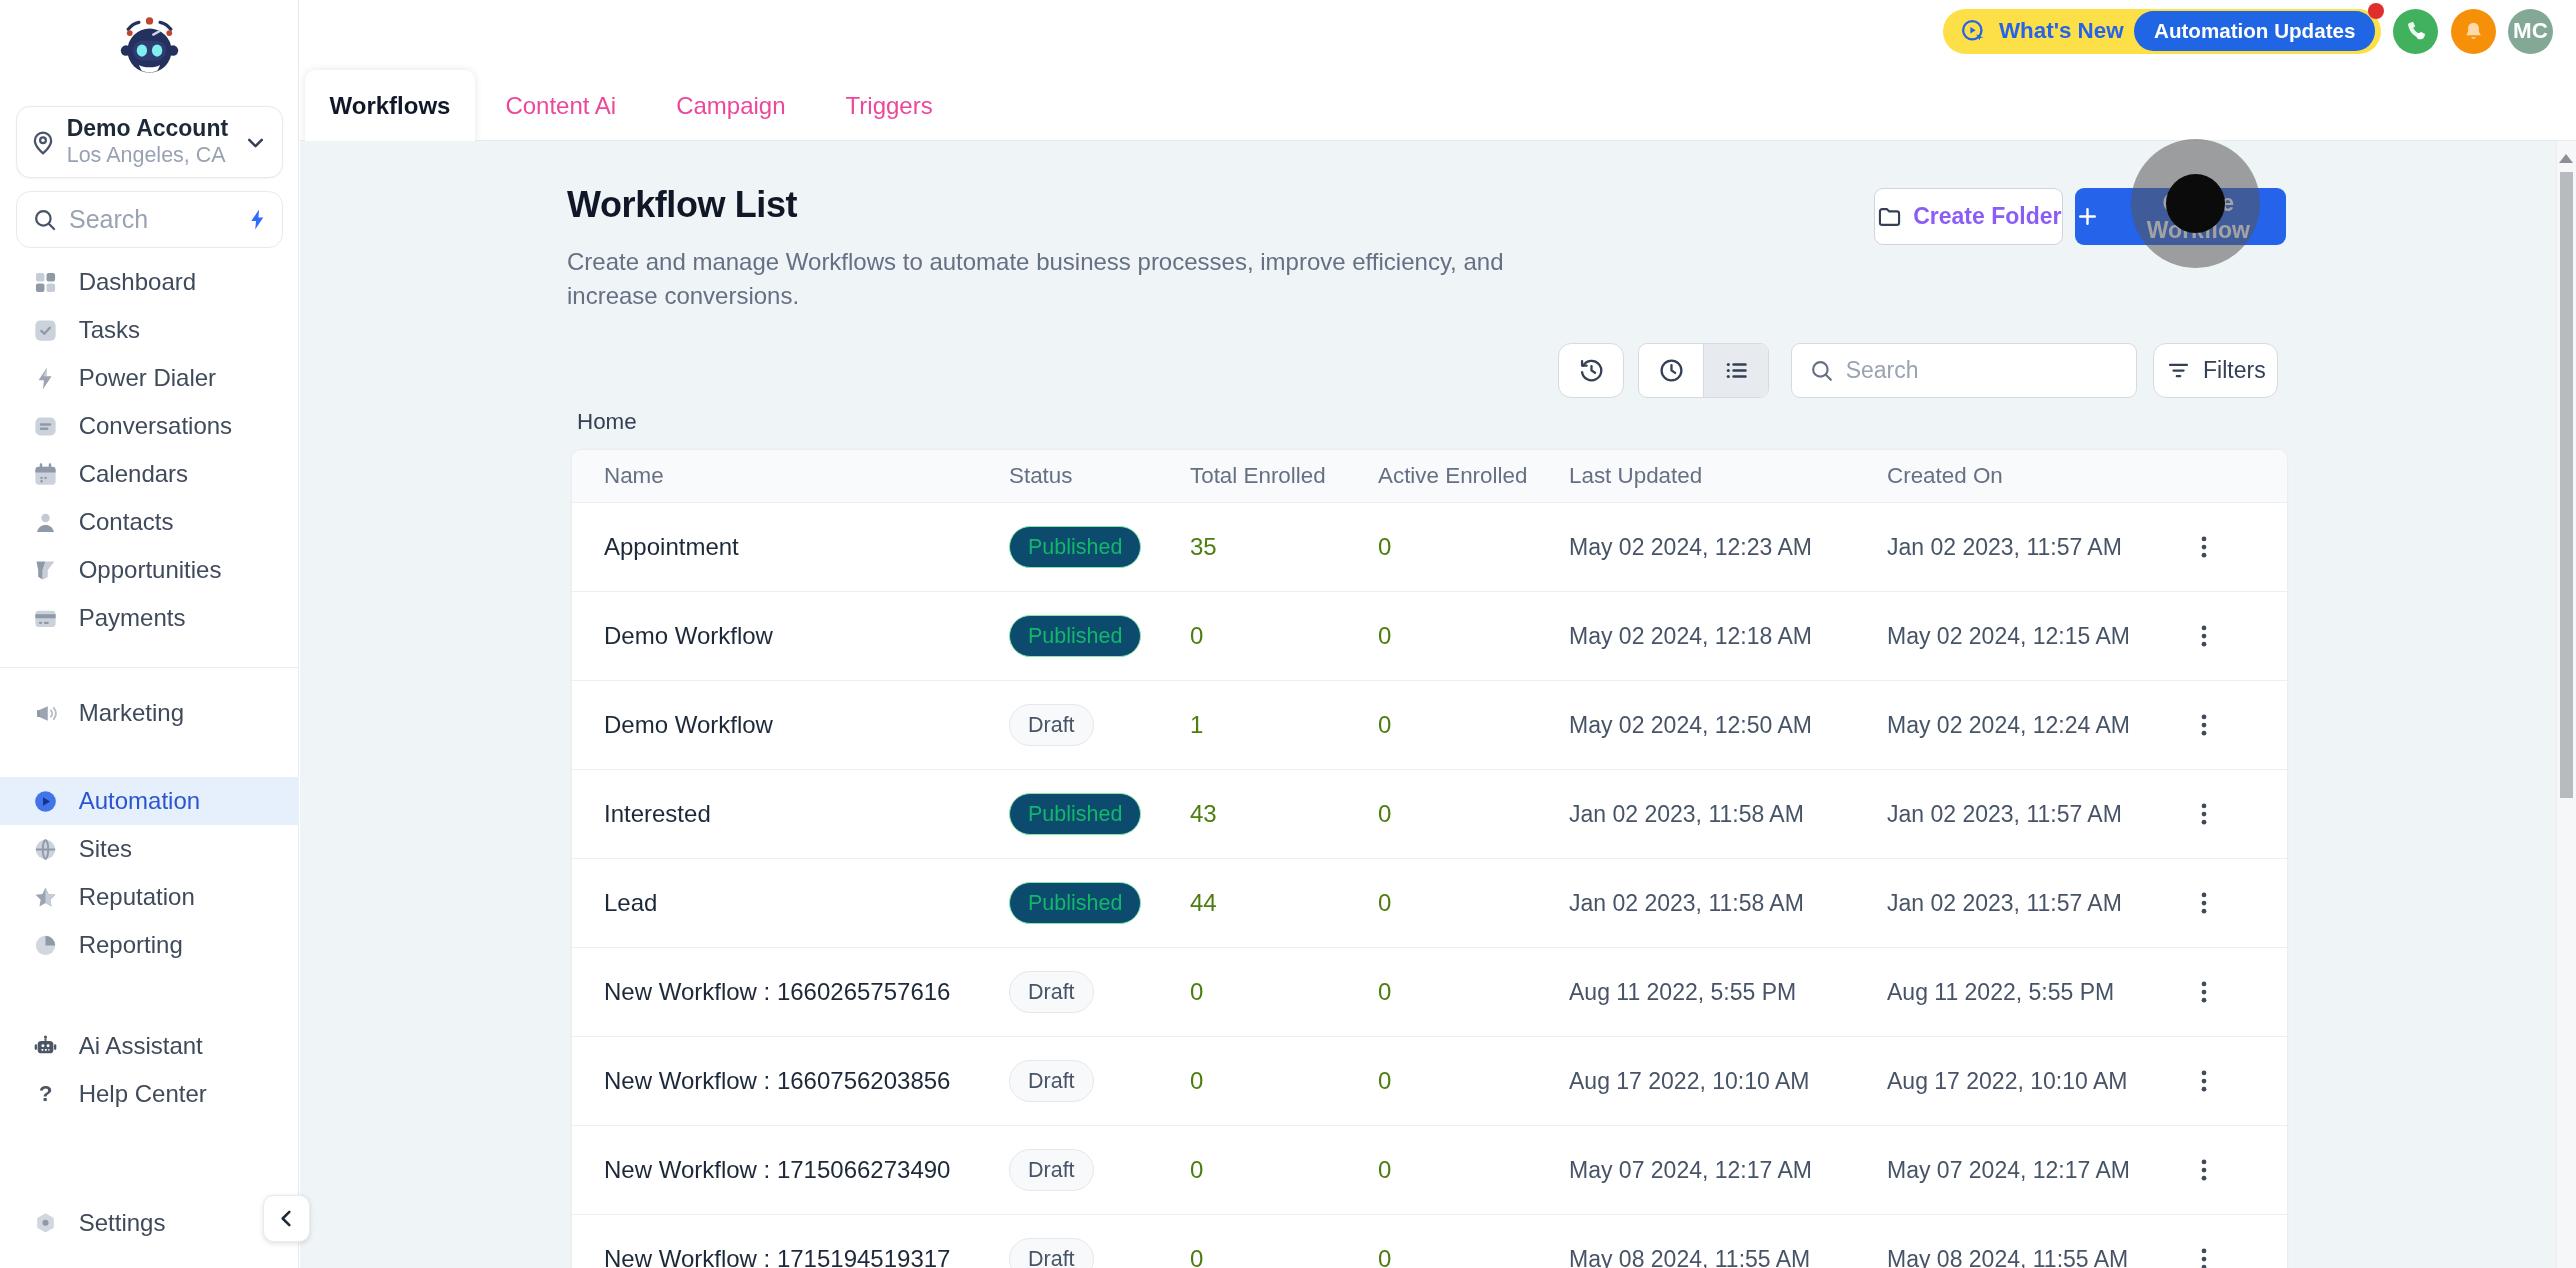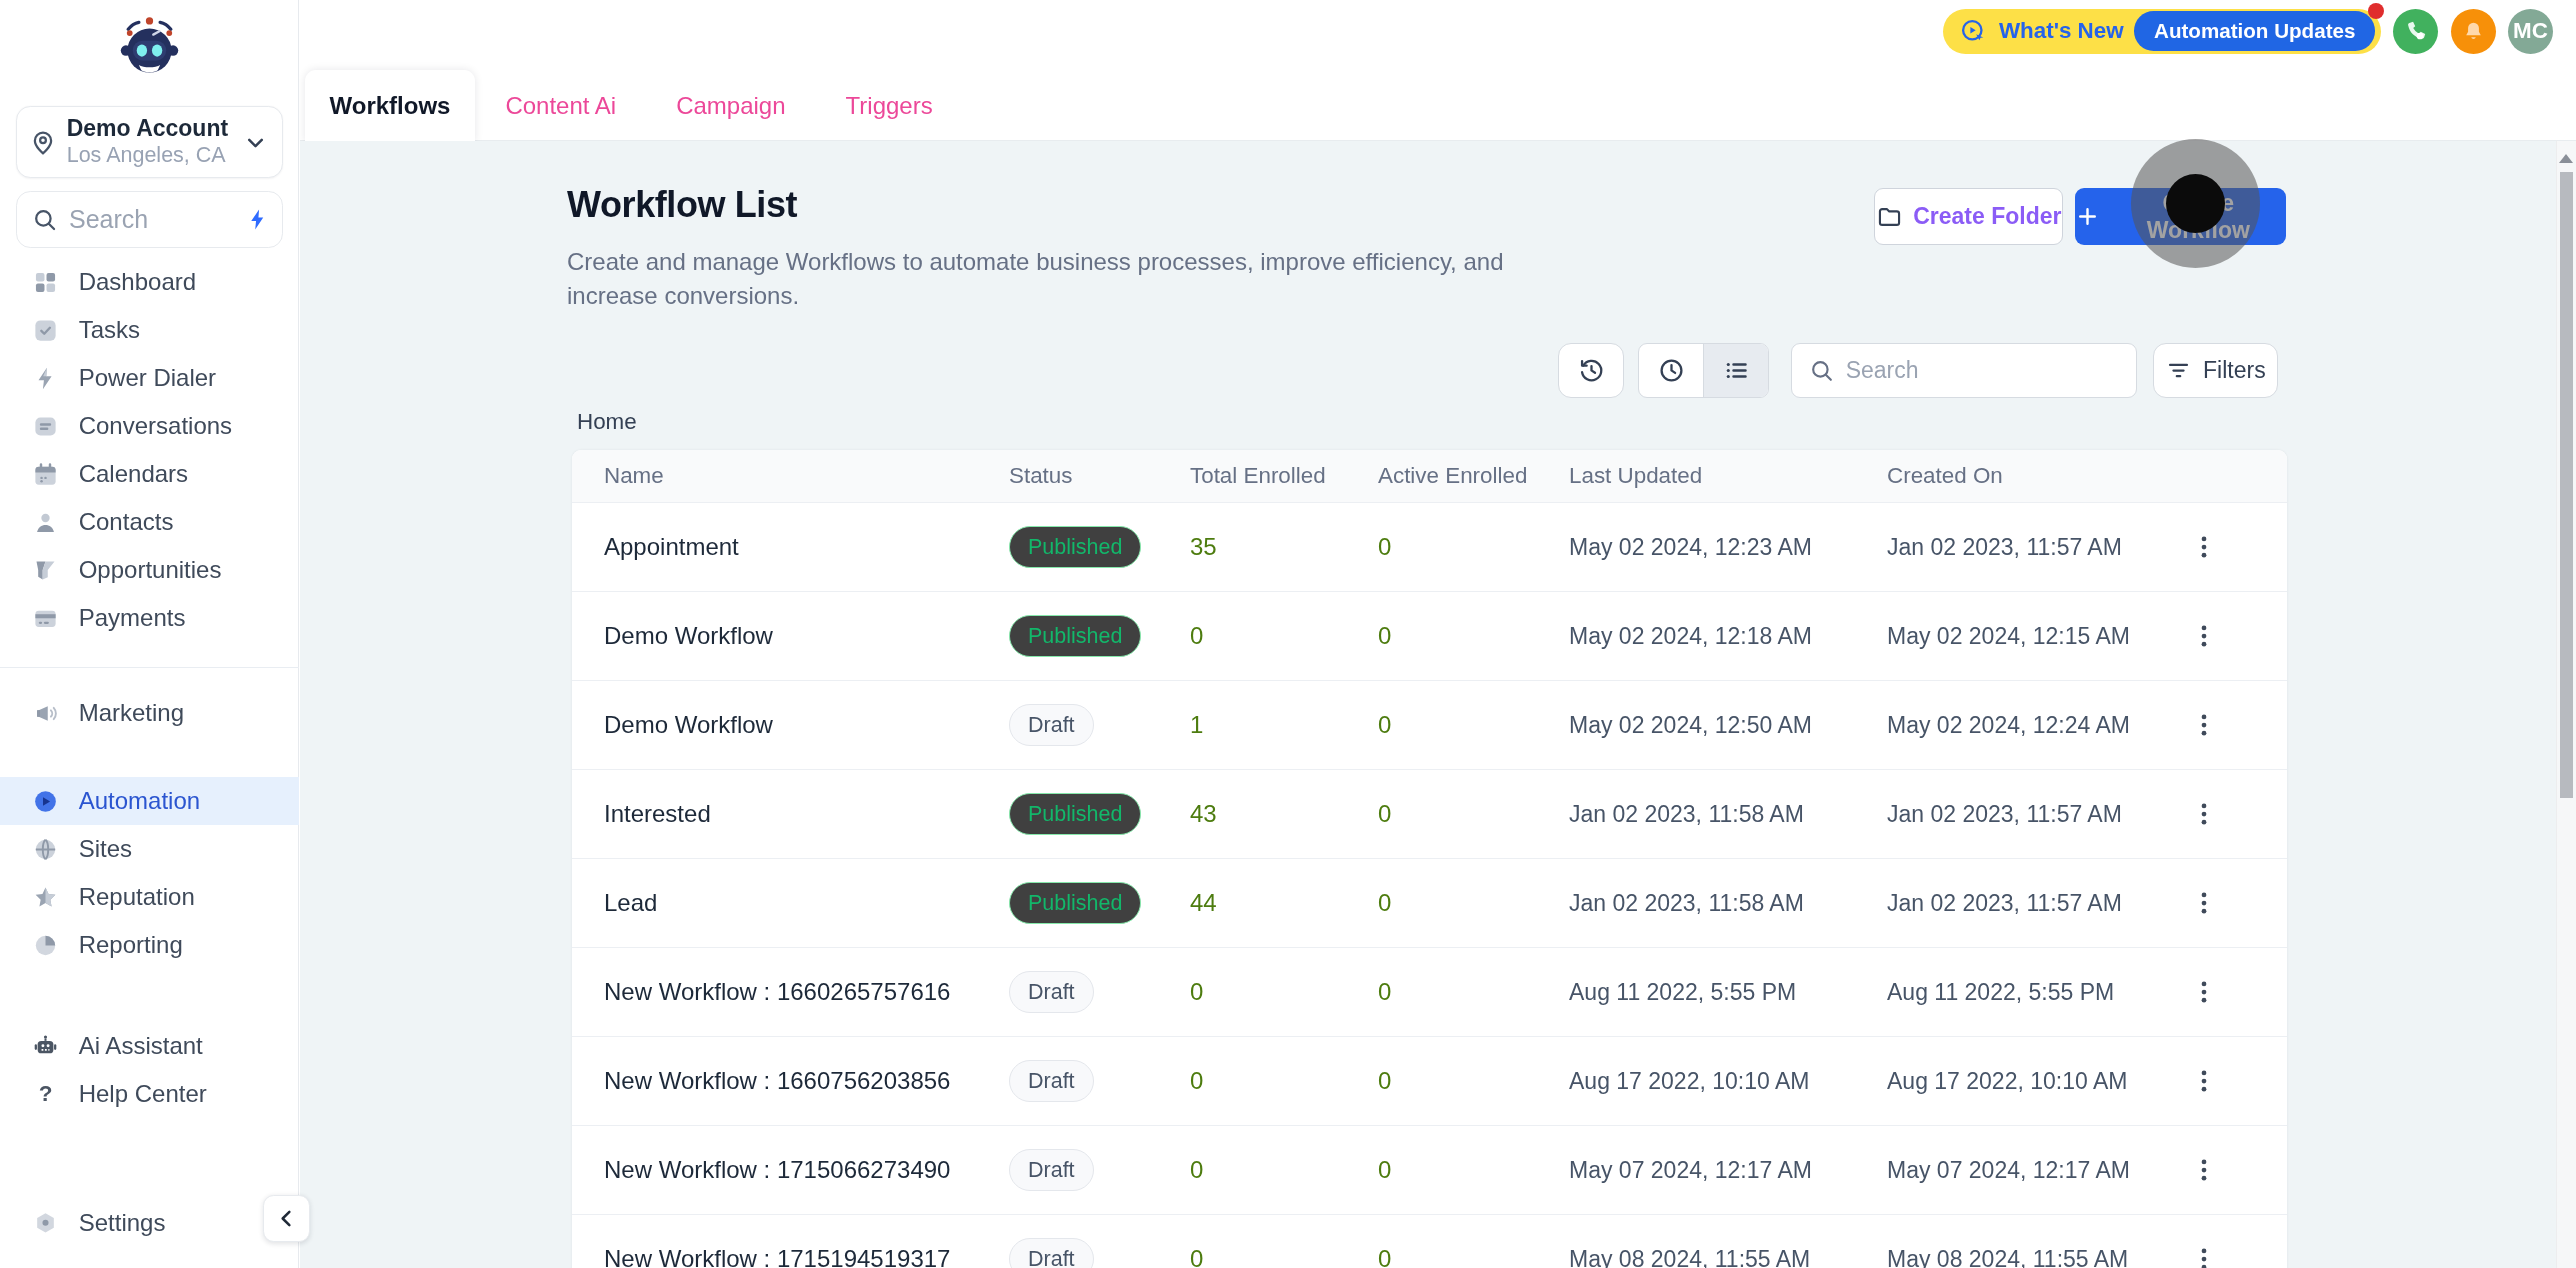--- a/index.html
+++ b/index.html
@@ -65,21 +65,21 @@
 
   
   .table-card { position:absolute; left:272px; top:309px; width:1715px; height:886px; background:#fff; border-radius:9px; box-shadow:0 0.9px 2.7px rgba(16,24,40,.07); overflow:hidden; }
   .thead, .trow { display:grid; grid-template-columns:405px 181px 188px 191px 318px 295px 1fr; align-items:center; padding-left:32px; }
   .thead { height:52px; background:#f9fafb; font-size:22.4px; color:#667085; }
   .trow { height:89px; border-top:0.9px solid #eceff3; background:#fff; }
   .tcell.name { font-size:24px; color:#1d2939; }
   .tcell.num { font-size:24px; color:#4d7c0f; cursor:pointer; }
   .tcell.date { font-size:23px; color:#475467; }
   .badge { display:inline-block; padding:7.2px 18px; border-radius:894px; font-size:21.5px; }
-  .badge.published { color:#12b76a; background:#404040; border:0.9px solid #86e8ab; }
+  .badge.published { color:#12b76a; background:#0c4a6e; border:0.9px solid #86e8ab; }
   .badge.draft { color:#475467; background:#f8f9fb; border:0.9px solid #e4e7ec; }
   .kebab { width:43px; height:43px; display:flex; align-items:center; justify-content:center; cursor:pointer; border-radius:7.2px; }
 
   
   .scrollbar { position:absolute; left:2556px; top:141px; width:19.7px; height:1127px; background:#f6f7f8; border-left:0.9px solid #ededee; z-index:9; }
   .sb-arrow { width:0; height:0; border-left:7.2px solid transparent; border-right:7.2px solid transparent; border-bottom:9px solid #8a8f98; margin:12.5px auto 9px; }
   .sb-thumb { width:13.4px; margin:0 auto; height:626px; background:#b7babf; }
 
   
   .spot-outer { position:absolute; left:2131px; top:139px; width:129px; height:129px; border-radius:50%; background:rgba(85,85,85,.55); z-index:40; }

